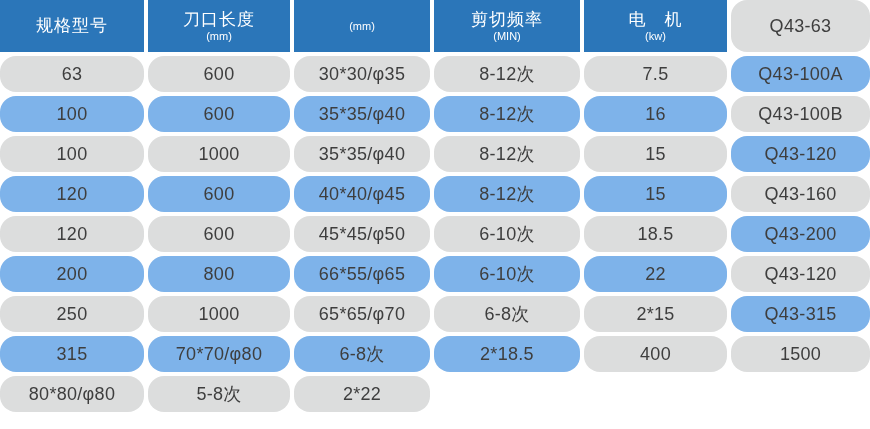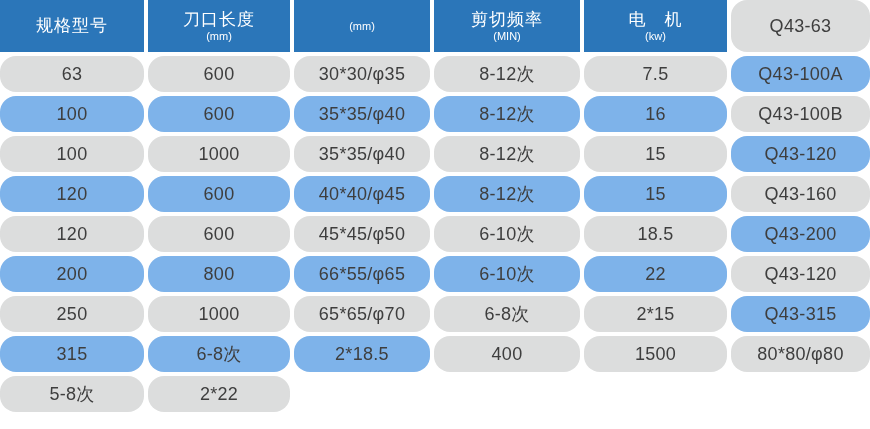--- a/index.html
+++ b/index.html
@@ -110,20 +110,21 @@
     <div class="cell blue">6-10次</div>
     <div class="cell blue">22</div>
     <div class="cell gray">Q43-120</div>
     <div class="cell gray">250</div>
     <div class="cell gray">1000</div>
     <div class="cell gray">65*65/φ70</div>
     <div class="cell gray">6-8次</div>
     <div class="cell gray">2*15</div>
     <div class="cell blue">Q43-315</div>
     <div class="cell blue">315</div>
+    <div class="cell blue">70*70/φ80</div>
     <div class="cell blue">6-8次</div>
     <div class="cell blue">2*18.5</div>
     <div class="cell gray">400</div>
     <div class="cell gray">1500</div>
     <div class="cell gray">80*80/φ80</div>
     <div class="cell gray">5-8次</div>
     <div class="cell gray">2*22</div>
   </div>
 
 </body></html>

